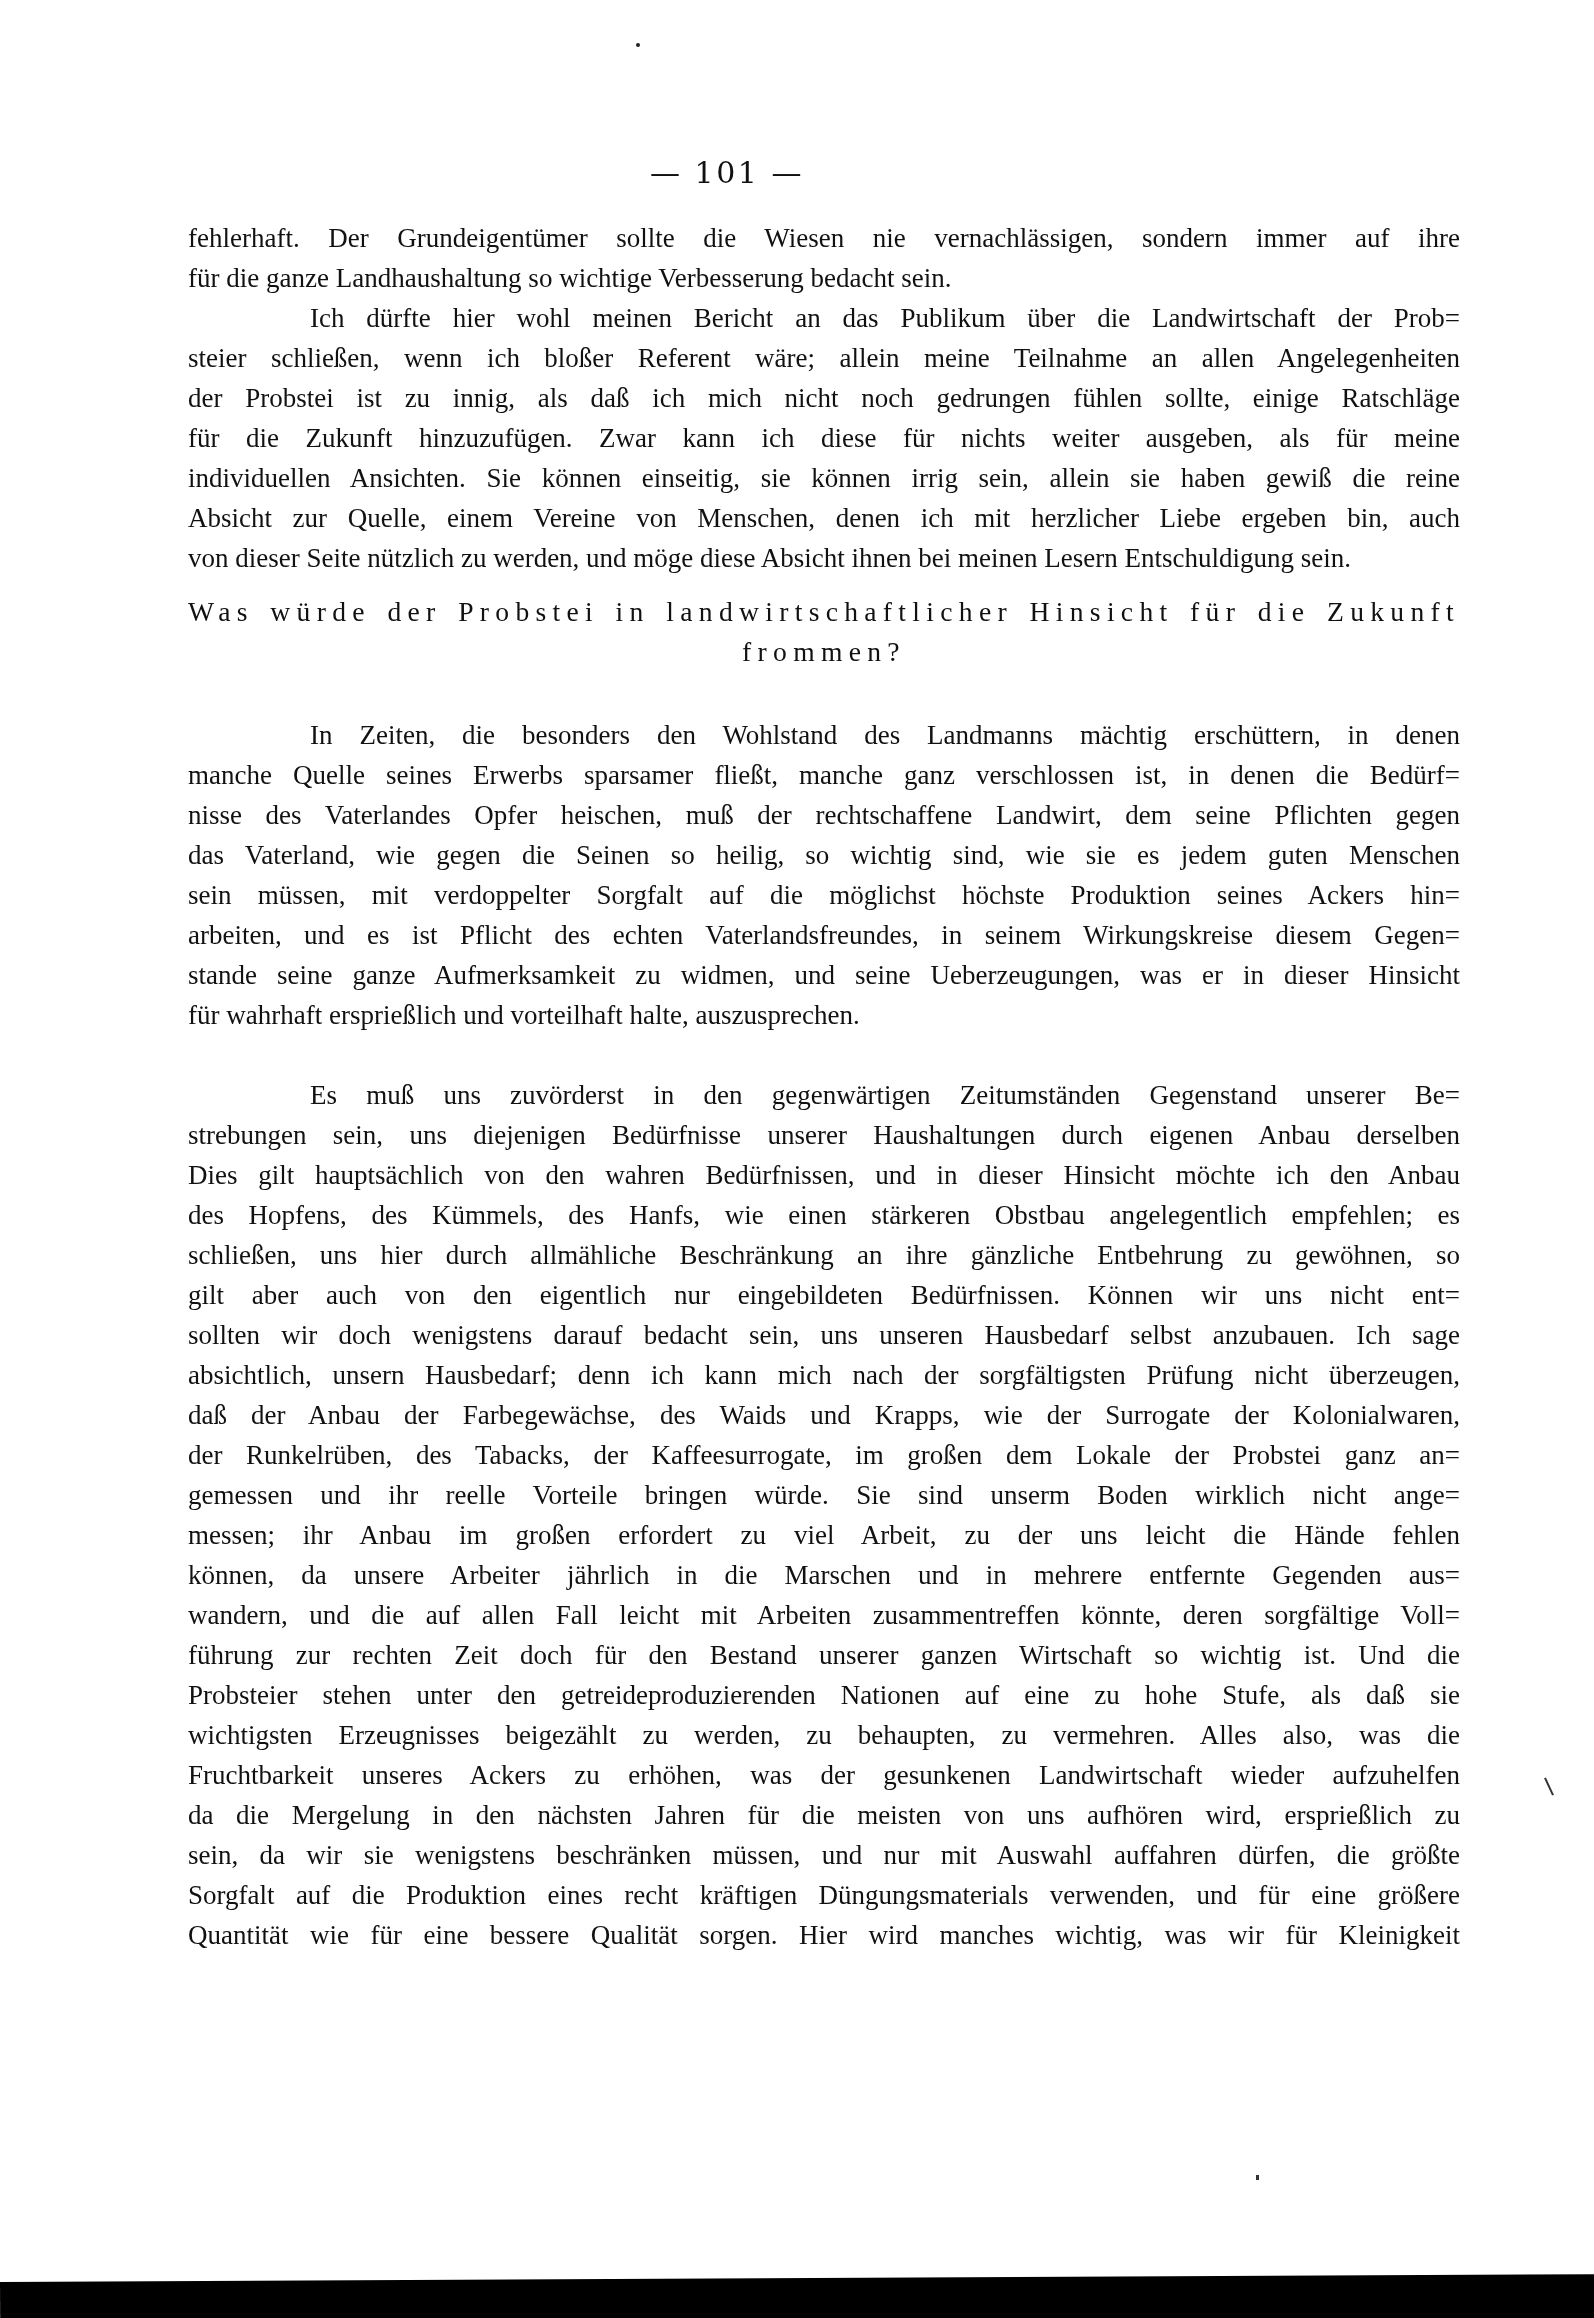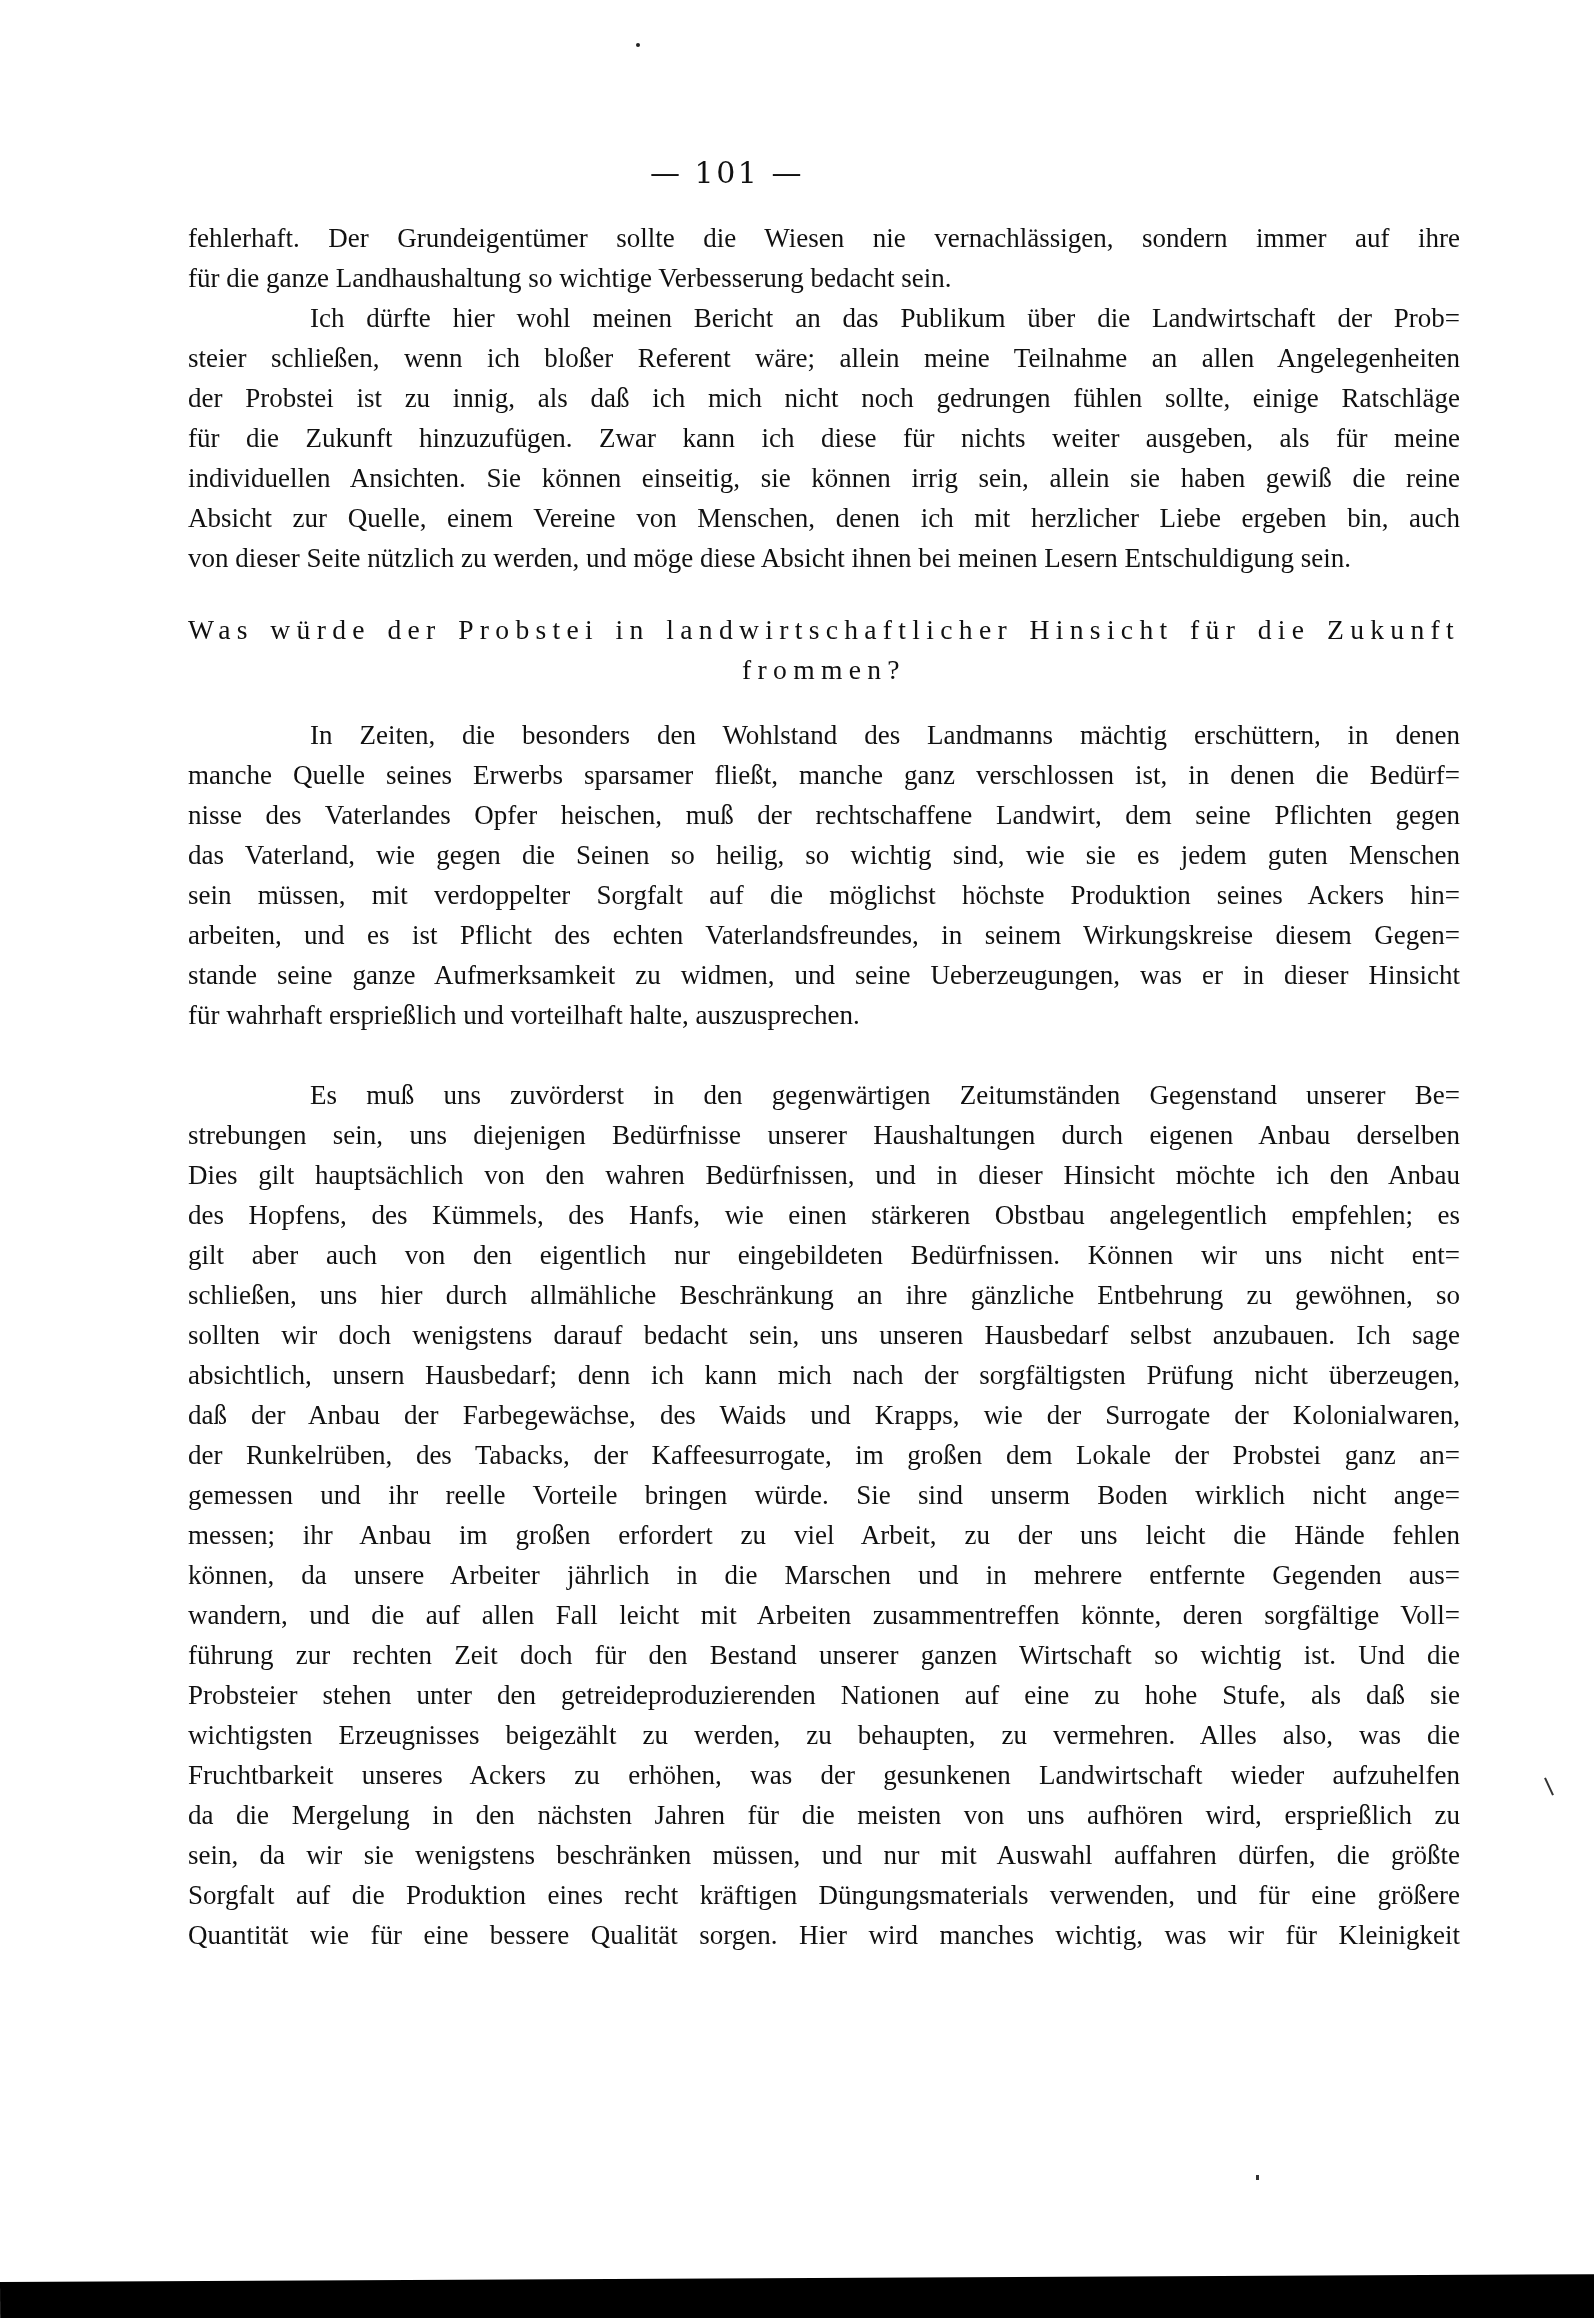--- a/index.html
+++ b/index.html
@@ -19,21 +19,21 @@
     font-size: 27px; line-height: 40px; text-align: justify;
     font-family: "Liberation Serif", "DejaVu Serif", serif;
     font-stretch: condensed;
   }
   .line { display: block; white-space: nowrap; text-align-last: justify; text-align: justify; }
   .line.last { text-align-last: left; }
   .indent { padding-left: 122px; }
   .block-1 { top: 218px; }
   .block-2 { top: 298px; }
   .heading {
-    position: absolute; left: 188px; width: 1272px; top: 610px;
+    position: absolute; left: 188px; width: 1272px; top: 592px;
     font-family: "Liberation Serif", "DejaVu Serif", serif;
     font-size: 27.6px; line-height: 40px; text-align: center; letter-spacing: 6.3px;
   }
   .heading .line { text-align-last: justify; }
   .heading .line.center { text-align-last: center; }
   .block-3 { top: 715px; }
   .block-4 { top: 1075px; }
   .margin-tick { position: absolute; left: 1548px; top: 1777px; width: 1.9px; height: 19px; background: #333; transform: rotate(-25deg); }
   .stray-dot { position: absolute; left: 1256px; top: 2175px; width: 2.5px; height: 5px; background: #333; }
   .scan-border {
@@ -76,22 +76,22 @@
       <span class="line">sein müssen, mit verdoppelter Sorgfalt auf die möglichst höchste Produktion seines Ackers hin=</span>
       <span class="line">arbeiten, und es ist Pflicht des echten Vaterlandsfreundes, in seinem Wirkungskreise diesem Gegen=</span>
       <span class="line">stande seine ganze Aufmerksamkeit zu widmen, und seine Ueberzeugungen, was er in dieser Hinsicht</span>
       <span class="line last">für wahrhaft ersprießlich und vorteilhaft halte, auszusprechen.</span>
     </div>
   <div class="text-block block-4">
       <span class="line indent">Es muß uns zuvörderst in den gegenwärtigen Zeitumständen Gegenstand unserer Be=</span>
       <span class="line">strebungen sein, uns diejenigen Bedürfnisse unserer Haushaltungen durch eigenen Anbau derselben</span>
       <span class="line">Dies gilt hauptsächlich von den wahren Bedürfnissen, und in dieser Hinsicht möchte ich den Anbau</span>
       <span class="line">des Hopfens, des Kümmels, des Hanfs, wie einen stärkeren Obstbau angelegentlich empfehlen; es</span>
+      <span class="line">schließen, uns hier durch allmähliche Beschränkung an ihre gänzliche Entbehrung zu gewöhnen, so</span>
       <span class="line">gilt aber auch von den eigentlich nur eingebildeten Bedürfnissen. Können wir uns nicht ent=</span>
-      <span class="line">schließen, uns hier durch allmähliche Beschränkung an ihre gänzliche Entbehrung zu gewöhnen, so</span>
       <span class="line">sollten wir doch wenigstens darauf bedacht sein, uns unseren Hausbedarf selbst anzubauen. Ich sage</span>
       <span class="line">absichtlich, unsern Hausbedarf; denn ich kann mich nach der sorgfältigsten Prüfung nicht überzeugen,</span>
       <span class="line">daß der Anbau der Farbegewächse, des Waids und Krapps, wie der Surrogate der Kolonialwaren,</span>
       <span class="line">der Runkelrüben, des Tabacks, der Kaffeesurrogate, im großen dem Lokale der Probstei ganz an=</span>
       <span class="line">gemessen und ihr reelle Vorteile bringen würde. Sie sind unserm Boden wirklich nicht ange=</span>
       <span class="line">messen; ihr Anbau im großen erfordert zu viel Arbeit, zu der uns leicht die Hände fehlen</span>
       <span class="line">können, da unsere Arbeiter jährlich in die Marschen und in mehrere entfernte Gegenden aus=</span>
       <span class="line">wandern, und die auf allen Fall leicht mit Arbeiten zusammentreffen könnte, deren sorgfältige Voll=</span>
       <span class="line">führung zur rechten Zeit doch für den Bestand unserer ganzen Wirtschaft so wichtig ist. Und die</span>
       <span class="line">Probsteier stehen unter den getreideproduzierenden Nationen auf eine zu hohe Stufe, als daß sie</span>

